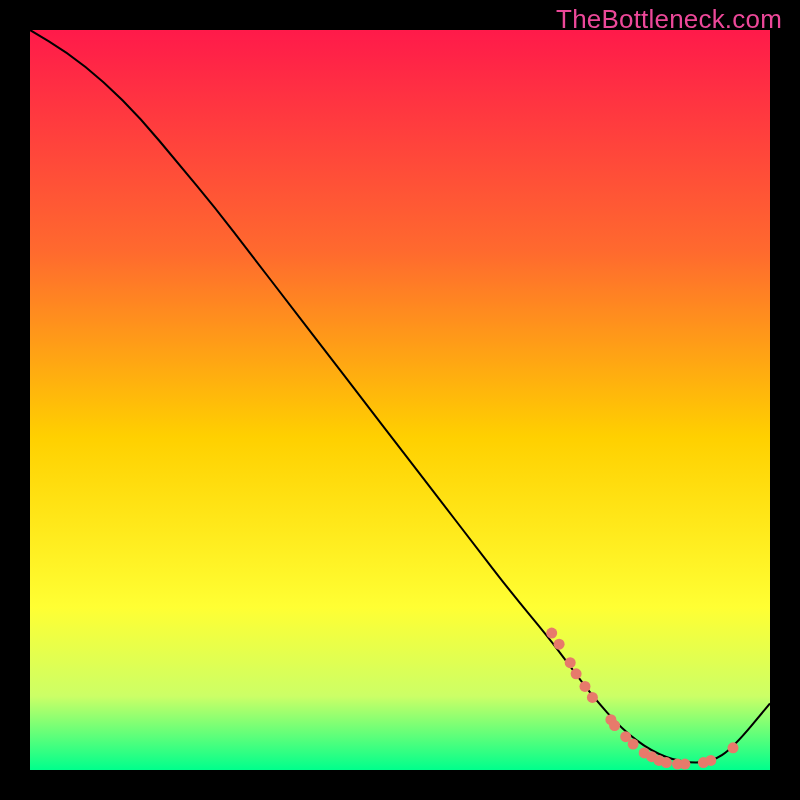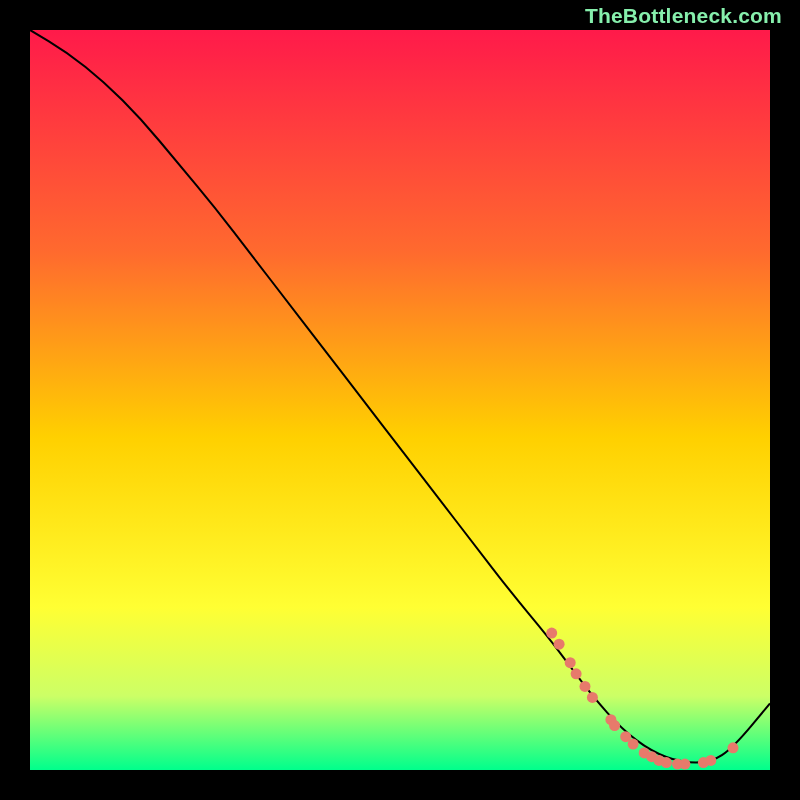--- a/index.html
+++ b/index.html
@@ -9,23 +9,23 @@
     font-family: Arial, Helvetica, sans-serif;
     width: 800px;
     height: 800px;
     overflow: hidden;
     position: relative;
   }
   .watermark {
     position: absolute;
     top: 4px;
     right: 18px;
-    color: #86efac;
-    font-size: 21px;
-    font-weight: 700;
+    color: #ec4899;
+    font-size: 26px;
+    font-weight: 400;
     z-index: 10;
     letter-spacing: 0.2px;
   }
   .plot-area {
     position: absolute;
     left: 30px;
     top: 30px;
     width: 740px;
     height: 740px;
   }

